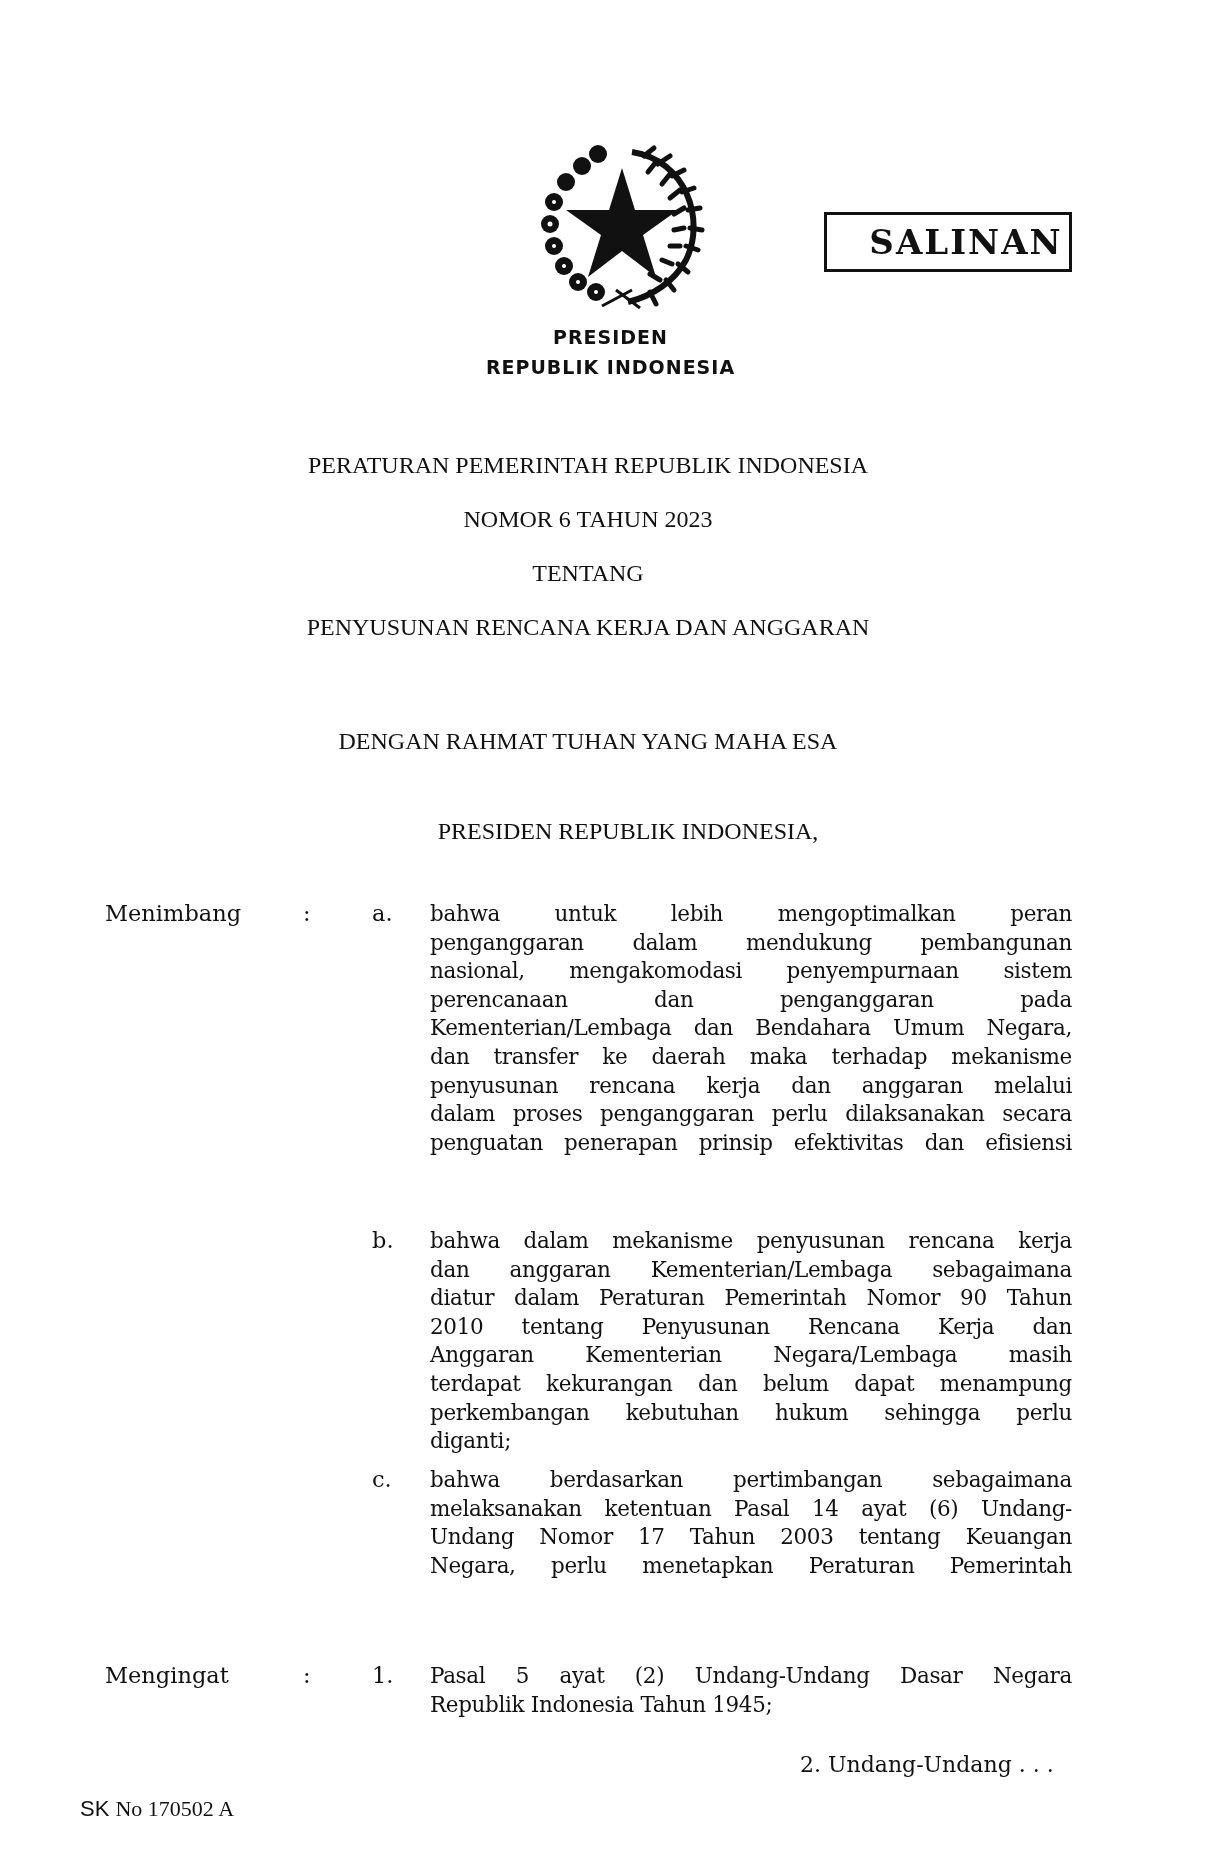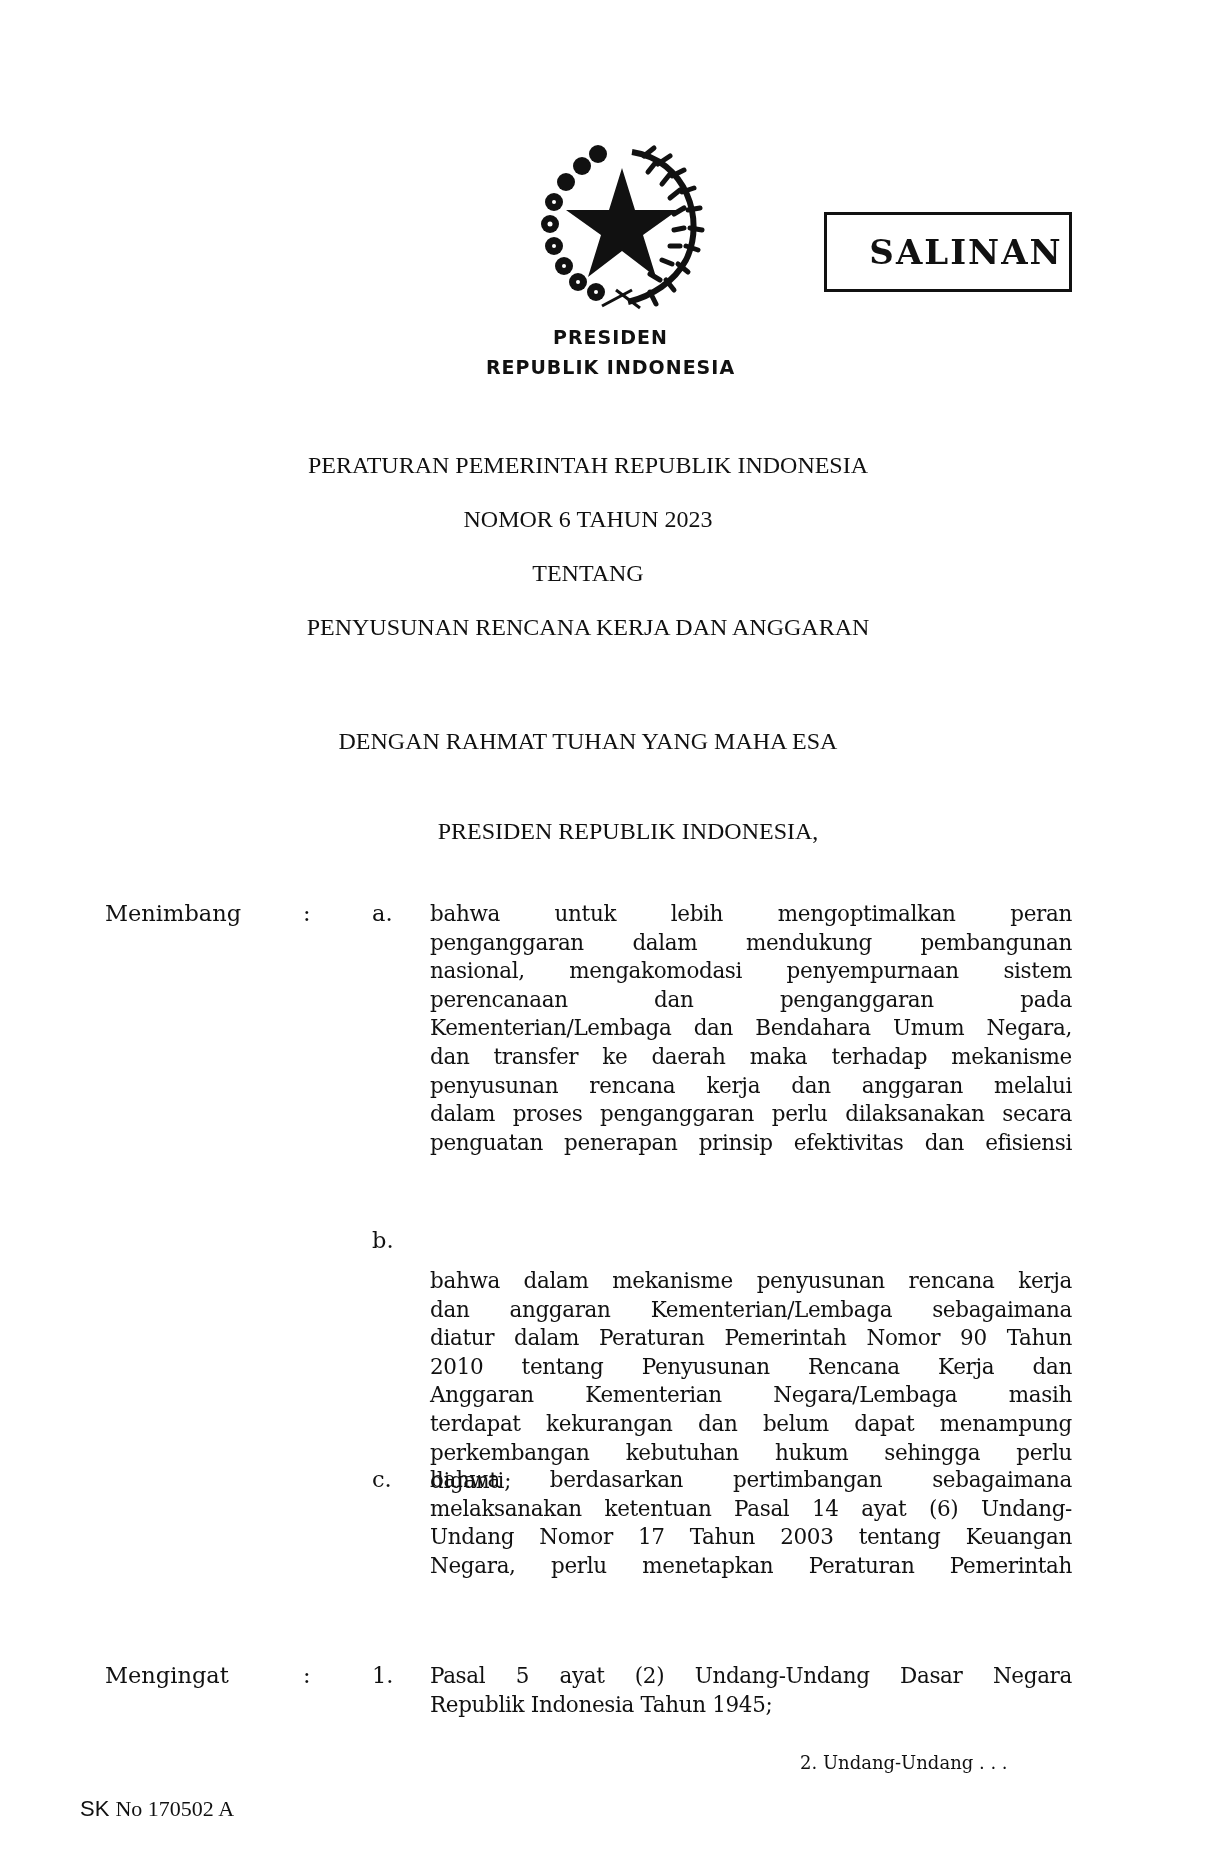--- a/index.html
+++ b/index.html
@@ -1,34 +1,34 @@
 <!DOCTYPE html>
 <html><head>
 <meta charset="utf-8">
 <style>
   html, body { margin:0; padding:0; background:#ffffff; }
   body { width:1221px; height:1876px; position:relative; overflow:hidden; color:#111111;
          font-family:"DejaVu Serif", "Liberation Serif", serif; }
   .abs { position:absolute; }
   .logo { left:536px; top:140px; width:172px; height:172px; }
-  .salinan { left:824px; top:212px; width:248px; height:80px; border:3px solid #111; box-sizing:border-box;
+  .salinan { left:824px; top:212px; width:248px; height:60px; border:3px solid #111; box-sizing:border-box;
              display:flex; align-items:center; justify-content:center;
              font-family:"DejaVu Serif", serif; font-weight:bold; font-size:34px; letter-spacing:2px;padding-left:36px; }
   .hdr { left:0; width:1221px; text-align:center; font-family:"DejaVu Sans", sans-serif; font-weight:bold;
          font-size:19px; letter-spacing:1px; transform:scaleY(1.05); }
   .title { left:0; width:1176px; text-align:center; font-family:"Liberation Serif", serif; font-size:24px; }
   .row { left:0; width:1221px; }
   .label { position:absolute; left:105px; font-size:22.5px; font-family:"DejaVu Serif", serif; }
   .colon { position:absolute; left:303px; font-size:22.5px; }
   .num { position:absolute; left:372px; font-size:22.5px; }
   .para { position:absolute; left:430px; width:642px; font-size:21.5px; line-height:28.6px;
           text-align:justify; font-family:"DejaVu Serif", serif; letter-spacing:-0.35px; }
   .para span.line { display:block; text-align:justify; text-align-last:justify; white-space:nowrap; }
   .para span.line.last { text-align-last:left; }
-  .continue { left:800px; top:1752px; font-size:18px; font-family:"DejaVu Serif", serif; }
+  .continue { left:800px; top:1752px; font-size:22px; font-family:"DejaVu Serif", serif; }
   .sk { left:80px; top:1796px; font-size:22px; font-family:"Liberation Sans", sans-serif; }
   .sk .no { font-family:"Liberation Serif", serif; }
 </style>
 </head>
 <body>
 
 <svg class="abs logo" viewBox="0 0 172 172">
 
   <polygon points="86,28 99,70 142,70 107,95 120,137 86,111 52,137 65,95 30,70 73,70" fill="#111"></polygon>
 
@@ -100,21 +100,21 @@
     <span class="line">nasional, mengakomodasi penyempurnaan sistem</span>
     <span class="line">perencanaan dan penganggaran pada</span>
     <span class="line">Kementerian/Lembaga dan Bendahara Umum Negara,</span>
     <span class="line">dan transfer ke daerah maka terhadap mekanisme</span>
     <span class="line">penyusunan rencana kerja dan anggaran melalui</span>
     <span class="line">dalam proses penganggaran perlu dilaksanakan secara</span>
     <span class="line">penguatan penerapan prinsip efektivitas dan efisiensi</span>
   </div>
 
   <span class="num" style="top:327px;">b.</span>
-  <div class="para" style="top:327px;margin-top:40px;">
+  <div class="para" style="top:327px;">
     <span class="line">bahwa dalam mekanisme penyusunan rencana kerja</span>
     <span class="line">dan anggaran Kementerian/Lembaga sebagaimana</span>
     <span class="line">diatur dalam Peraturan Pemerintah Nomor 90 Tahun</span>
     <span class="line">2010 tentang Penyusunan Rencana Kerja dan</span>
     <span class="line">Anggaran Kementerian Negara/Lembaga masih</span>
     <span class="line">terdapat kekurangan dan belum dapat menampung</span>
     <span class="line">perkembangan kebutuhan hukum sehingga perlu</span>
     <span class="line last">diganti;</span>
   </div>
 

